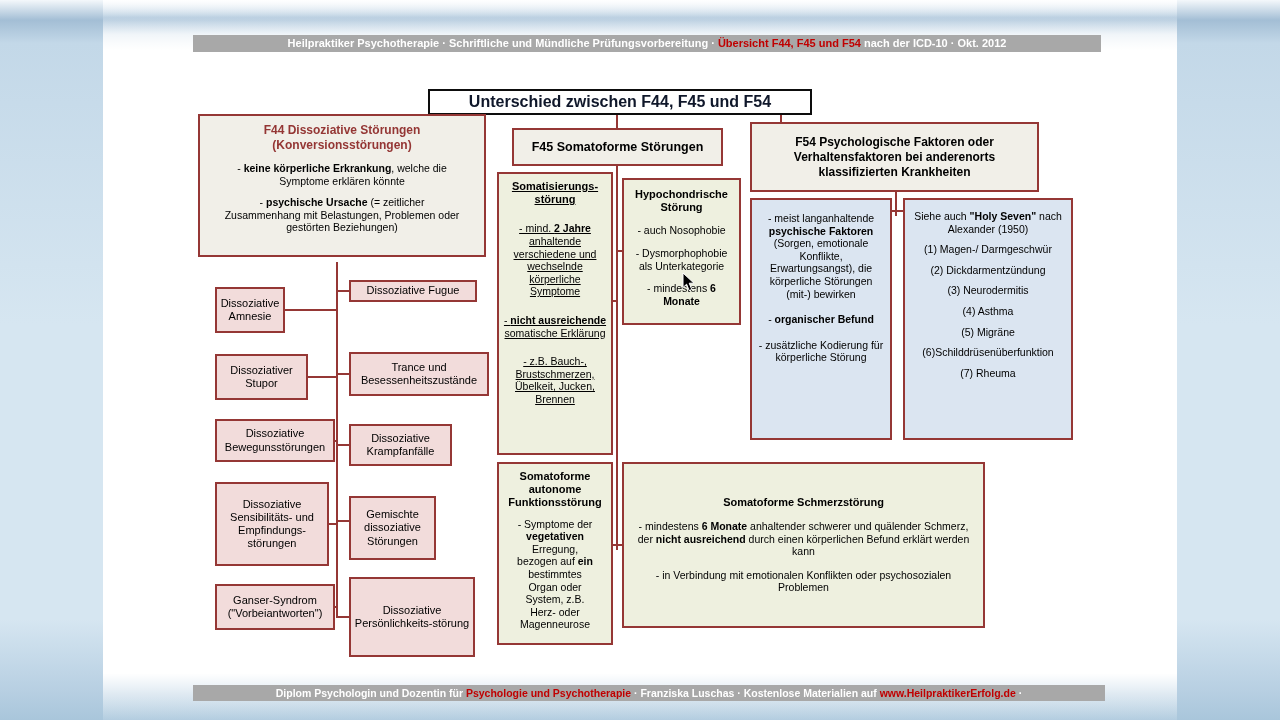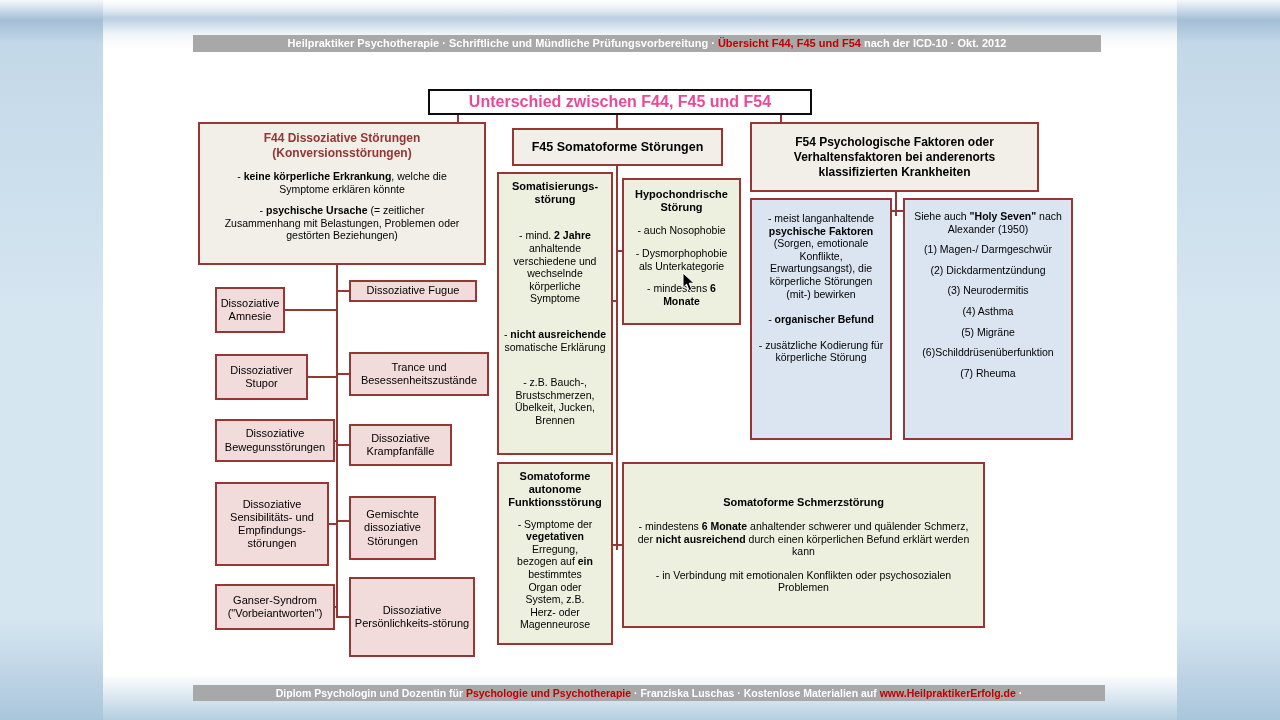--- a/index.html
+++ b/index.html
@@ -21,39 +21,39 @@
     position:absolute; background:#a8a8a8; color:#ffffff;
     font-weight:bold; font-size:11px; line-height:17px;
     text-align:center; white-space:nowrap; z-index:3;
   }
   #header-bar { left:193px; top:35px; width:908px; height:17px; }
   #footer-bar { left:193px; top:685px; width:912px; height:16px; line-height:16px; font-size:10.5px; }
   .title-box {
     position:absolute; left:428px; top:89px; width:384px; height:26px;
     background:#ffffff; border:2px solid #0d0d0d; z-index:2;
     display:flex; align-items:center; justify-content:center;
-    font-weight:bold; font-size:16px; color:#ec4899;
+    font-weight:bold; font-size:16px; color:#0f172a;
   }
   .line { position:absolute; background:#953735; z-index:1; }
   .box {
     position:absolute; border:2px solid #953735; z-index:2;
     color:#000; font-size:10.5px; line-height:1.2; text-align:center;
   }
   .col { display:flex; flex-direction:column; align-items:center; }
   .pink { background:#f2dcdb; display:flex; align-items:center; justify-content:center; font-size:11px; padding:2px 3px; }
   .beige { background:#f1efe8; }
   .olive { background:#eef0df; }
   .blue  { background:#dbe5f1; }
   .node-title { font-weight:bold; font-size:12px; line-height:1.25; }
   .sub-title  { font-weight:bold; font-size:11px; line-height:1.2; }
-  #f44-box { left:198px; top:122px; width:288px; height:143px; gap:9px; padding:7px 22px; }
+  #f44-box { left:198px; top:114px; width:288px; height:143px; gap:9px; padding:7px 22px; }
   #f44-box .node-title { color:#943634; }
   #f45-box { left:512px; top:128px; width:211px; height:38px; display:flex; align-items:center; justify-content:center; font-weight:bold; font-size:12.5px; }
   #f54-box { left:750px; top:122px; width:289px; height:70px; justify-content:center; padding:4px 6px; }
-  #somatisierung { left:497px; top:172px; width:116px; height:283px; gap:23px; padding:6px 4px; }
+  #somatisierung { left:497px; top:172px; width:116px; height:283px; gap:16px; padding:6px 4px;text-decoration:underline; }
   #hypochondrie  { left:622px; top:178px; width:119px; height:147px; gap:10px; padding:8px 4px; }
   #funktion      { left:497px; top:462px; width:116px; height:183px; gap:8px; padding:6px 16px; }
   #schmerz       { left:622px; top:462px; width:363px; height:166px; gap:11px; padding:8px 12px; justify-content:center; }
   #f54-factors   { left:750px; top:198px; width:142px; height:242px; gap:13px; padding:12px 6px; }
   #f54-holy      { left:903px; top:198px; width:170px; height:242px; padding:10px 6px; }
   #f54-holy .hs-intro { margin-bottom:6px; }
   #f54-holy .hs-item  { margin-top:8px; }
   .cursor { position:absolute; left:682px; top:272px; z-index:10; }
 </style>
 </head>

